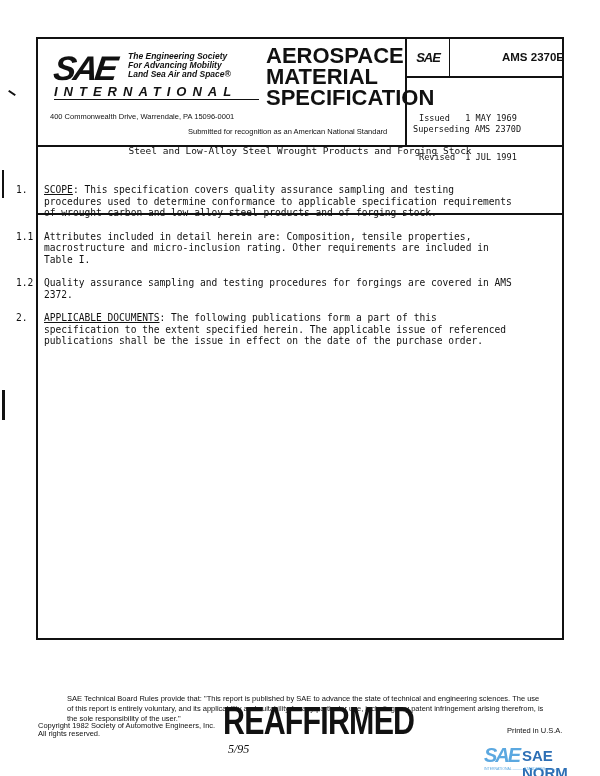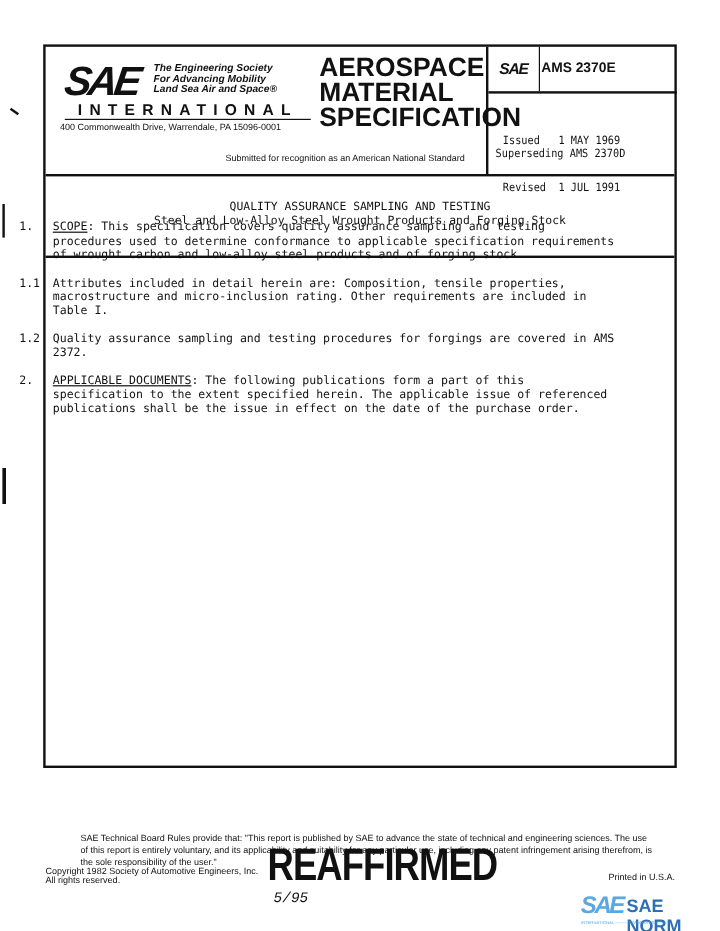--- a/index.html
+++ b/index.html
@@ -12,41 +12,41 @@
     border: 2px solid #111; box-sizing: border-box;
   }
   .header { position: absolute; left: 0; top: 0; width: 524px; height: 106px; border-bottom: 2px solid #111; }
   .logo-area { position: absolute; left: 8px; top: 10px; width: 215px; }
   .sae-logo {
     position: absolute; left: 8px; top: 2px; font-weight: bold; font-style: italic;
     font-size: 34px; letter-spacing: -3px; line-height: 34px; transform: skewX(-8deg);
     font-family: "Liberation Sans", sans-serif;
   }
   .society { position: absolute; left: 82px; top: 3px; font-size: 8.5px; font-weight: bold; font-style: italic; line-height: 9px; }
-  .intl { position: absolute; left: 8px; top: 36px; font-size: 13px; font-weight: bold; letter-spacing: 6px; border-bottom: 1px solid #111; width: 205px; line-height: 14px; text-align: center; }
-  .address { position: absolute; left: 4px; top: 52px; font-size: 7.5px; white-space: nowrap; }
+  .intl { position: absolute; left: 8px; top: 36px; font-size: 13px; font-weight: bold; font-style: italic; letter-spacing: 6px; border-bottom: 1px solid #111; width: 205px; line-height: 14px; }
+  .address { position: absolute; left: 4px; top: 63px; font-size: 7.5px; white-space: nowrap; }
   .submitted { position: absolute; left: 150px; top: 88px; font-size: 7.5px; white-space: nowrap; }
   .ams-title { position: absolute; left: 228px; top: 6px; font-weight: bold; font-size: 22px; line-height: 21px; }
   .rightbox { position: absolute; left: 367px; top: 0; width: 157px; height: 106px; border-left: 2px solid #111; }
   .rb-top { position: absolute; left: 0; top: 0; width: 157px; height: 37px; border-bottom: 2px solid #111; }
   .rb-sae { position: absolute; left: 0; top: 0; width: 42px; height: 37px; border-right: 1.5px solid #111; font-weight: bold; font-style: italic; font-size: 13px; text-align: center; line-height: 37px; letter-spacing: -1px; }
-  .rb-num { position: absolute; left: 44px; top: 0; width: 113px; height: 37px; font-weight: bold; font-size: 11.5px; text-align: left; line-height: 37px; }
+  .rb-num { position: absolute; left: 44px; top: 0; width: 113px; height: 37px; font-weight: bold; font-size: 11.5px; text-align: right; line-height: 37px; }
   .rb-dates { position: absolute; left: 12px; top: 46px; font-family: "DejaVu Sans Mono", monospace; font-size: 9.5px; line-height: 13px; white-space: pre; transform: scaleX(0.9); transform-origin: left; }
   .rb-super { position: absolute; left: 6px; top: 84px; font-family: "DejaVu Sans Mono", monospace; font-size: 9.5px; white-space: pre; transform: scaleX(0.9); transform-origin: left; }
   .titleband { position: absolute; left: 0; top: 106px; width: 524px; height: 68px; border-bottom: 2px solid #111; text-align: center; font-family: "DejaVu Sans Mono", monospace; font-size: 9.5px; line-height: 12px; }
   .titleband .t1 { margin-top: 22px; }
   .body-text { position: absolute; left: 16px; top: 184px; width: 500px; font-family: "DejaVu Sans Mono", monospace; font-size: 9.6px; line-height: 11.5px; }
   .para { position: relative; padding-left: 28px; margin-bottom: 12px; }
   .para .num { position: absolute; left: 0; top: 0; }
   .heading { text-decoration: underline; }
   .footnote { position: absolute; left: 67px; top: 650px; width: 480px; font-size: 7.5px; line-height: 10px; margin-top: 44px; }
   .footnote p { margin: 0 0 8px 0; }
   .copyright { position: absolute; left: 38px; top: 722px; font-size: 7.5px; line-height: 8px; }
   .reaff { position: absolute; left: 223px; top: 700px; font-size: 38px; font-weight: bold; letter-spacing: -1px; transform: scaleX(0.8); transform-origin: left; font-family: "Liberation Sans", sans-serif; }
-  .handwrite { position: absolute; left: 228px; top: 742px; font-size: 12px; font-style: italic; font-family: Liberation Mono, monospace; }
+  .handwrite { position: absolute; left: 228px; top: 742px; font-size: 12px; font-style: italic; font-family: Liberation Serif, serif; }
   .printed { position: absolute; left: 507px; top: 726px; font-size: 7.5px; }
   .saenorm { position: absolute; left: 484px; top: 744px; width: 110px; height: 28px; }
   .sn-logo { position: absolute; left: 0; top: 0; font-weight: bold; font-style: italic; font-size: 20px; color: #5ba8e0; letter-spacing: -2px; }
   .sn-text { position: absolute; left: 38px; top: 3px; font-weight: bold; font-size: 15px; color: #2d6fb5; }
   .sn-line { position: absolute; left: 0; top: 23px; font-size: 3.5px; color: #5ba8e0; white-space: nowrap; }
   .margin-mark { position: absolute; background: #111; }
 </style>
 </head>
 <body>
 
@@ -79,21 +79,20 @@
       </div>
       <div class="rb-dates">
         <div>Issued   1 MAY 1969</div>
         <div>Revised  1 JUL 1991</div>
       </div>
       <div class="rb-super">Superseding AMS 2370D</div>
     </div>
   </div>
 
   <div class="titleband">
-    <div class="t1">QUALITY ASSURANCE SAMPLING AND TESTING</div>
     <div>Steel and Low-Alloy Steel Wrought Products and Forging Stock</div>
   </div>
 </div>
 
 <div class="body-text">
   <div class="para">
     <span class="num">1.</span>
     <span class="heading">SCOPE</span><span>:  This specification covers quality assurance sampling and testing procedures used to determine conformance to applicable specification requirements of wrought carbon and low-alloy steel products and of forging stock.</span>
   </div>
   <div class="para">

